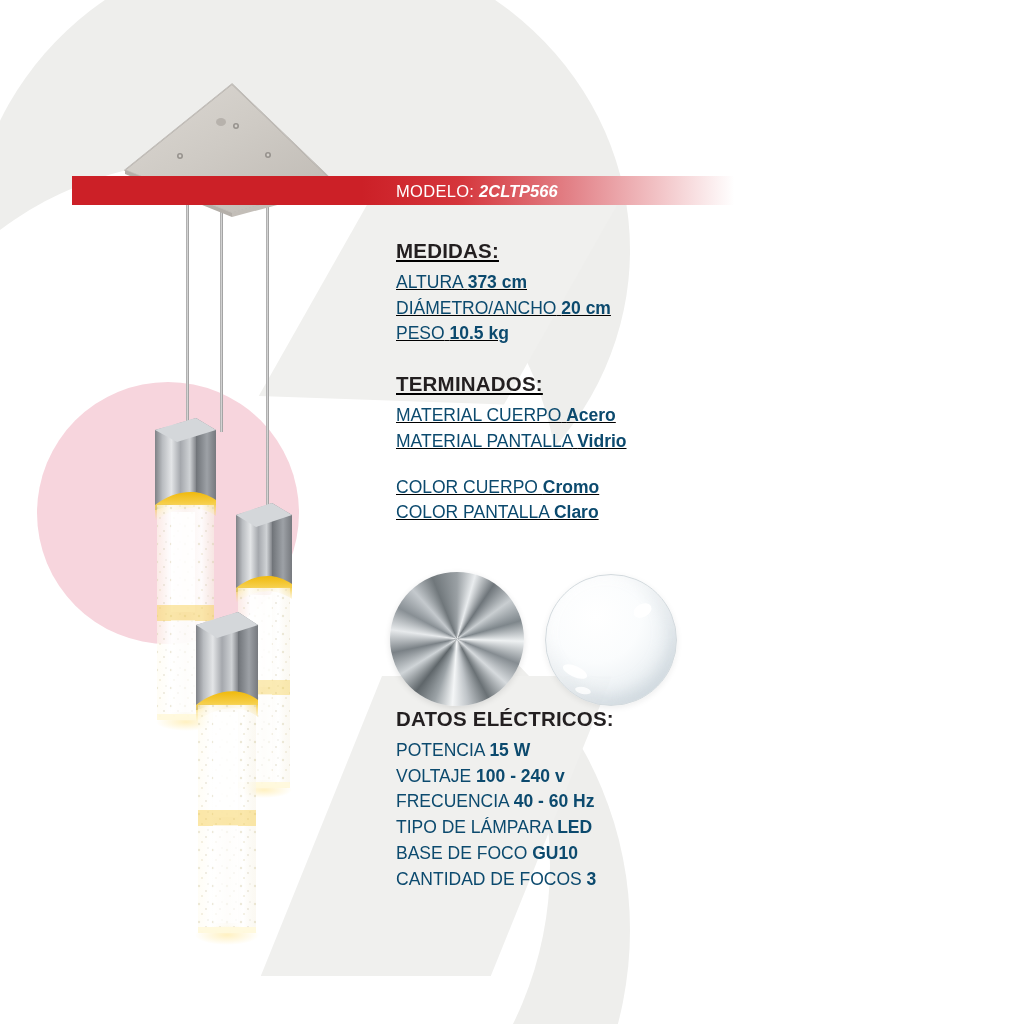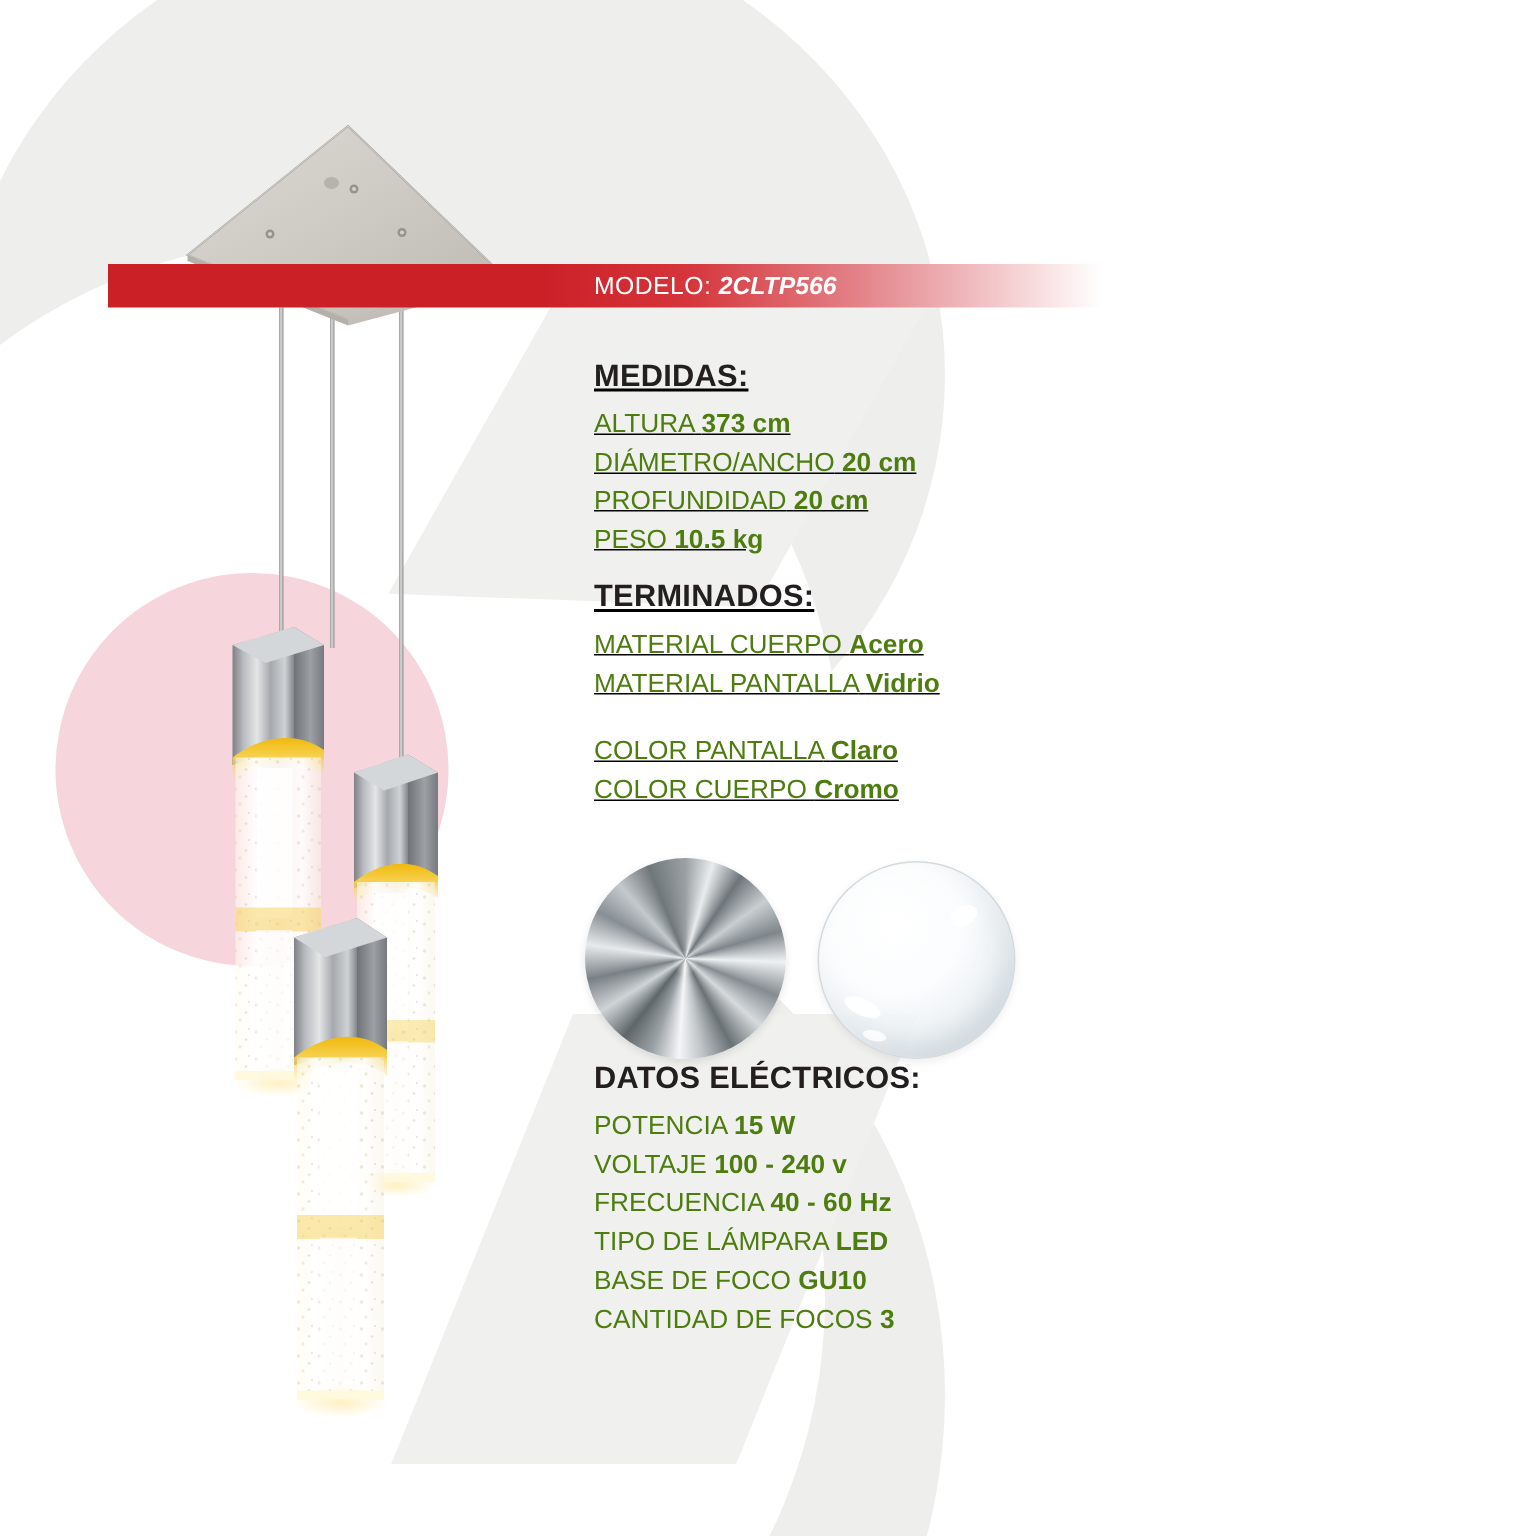--- a/index.html
+++ b/index.html
@@ -127,34 +127,34 @@
   .spec-heading {
     font-size: 20.5px;
     font-weight: bold;
     color: #231f20;
     letter-spacing: 0.2px;
     margin: 0 0 7px 0;
     line-height: 1.22;
   }
   .spec-line {
     font-size: 17.5px;
-    color: #4d7c0f;
+    color: #0c4a6e;
     line-height: 1.47;
     white-space: nowrap;
   }
   .spec-line b {
     font-weight: bold;
   }
   .spec-group {
     margin-bottom: 0;
     text-decoration: underline;
   }
   .gap-sm { height: 20px; }
 
-  .sec-terminados { margin-top: 12px; }
+  .sec-terminados { margin-top: 24px; }
 
   
   .swatches {
     position: absolute;
     left: 390px;
     top: 572px;
     width: 300px;
     height: 120px;
   }
   .swatch {
@@ -394,47 +394,43 @@
       <div class="spec-heading">MEDIDAS:</div>
       <div class="spec-line">
         <span>ALTURA</span>
         <b>373 cm</b>
       </div>
       <div class="spec-line">
         <span>DIÁMETRO/ANCHO</span>
         <b>20 cm</b>
       </div>
       <div class="spec-line">
-        <span>PROFUNDIDAD</span>
-        <b>20 cm</b>
-      </div>
-      <div class="spec-line">
         <span>PESO</span>
         <b>10.5 kg</b>
       </div>
     </div>
 
     <div class="spec-group sec-terminados">
       <div class="spec-heading">TERMINADOS:</div>
       <div class="spec-line">
         <span>MATERIAL CUERPO</span>
         <b>Acero</b>
       </div>
       <div class="spec-line">
         <span>MATERIAL PANTALLA</span>
         <b>Vidrio</b>
       </div>
       <div class="gap-sm"></div>
       <div class="spec-line">
+        <span>COLOR CUERPO</span>
+        <b>Cromo</b>
+      </div>
+      <div class="spec-line">
         <span>COLOR PANTALLA</span>
         <b>Claro</b>
-      </div>
-      <div class="spec-line">
-        <span>COLOR CUERPO</span>
-        <b>Cromo</b>
       </div>
     </div>
   </div>
 
   <div class="swatches">
     <div class="swatch swatch-chrome"></div>
     <div class="swatch swatch-glass">
       <div class="glass-hl-a"></div>
       <div class="glass-hl-b"></div>
       <div class="glass-hl-c"></div>

